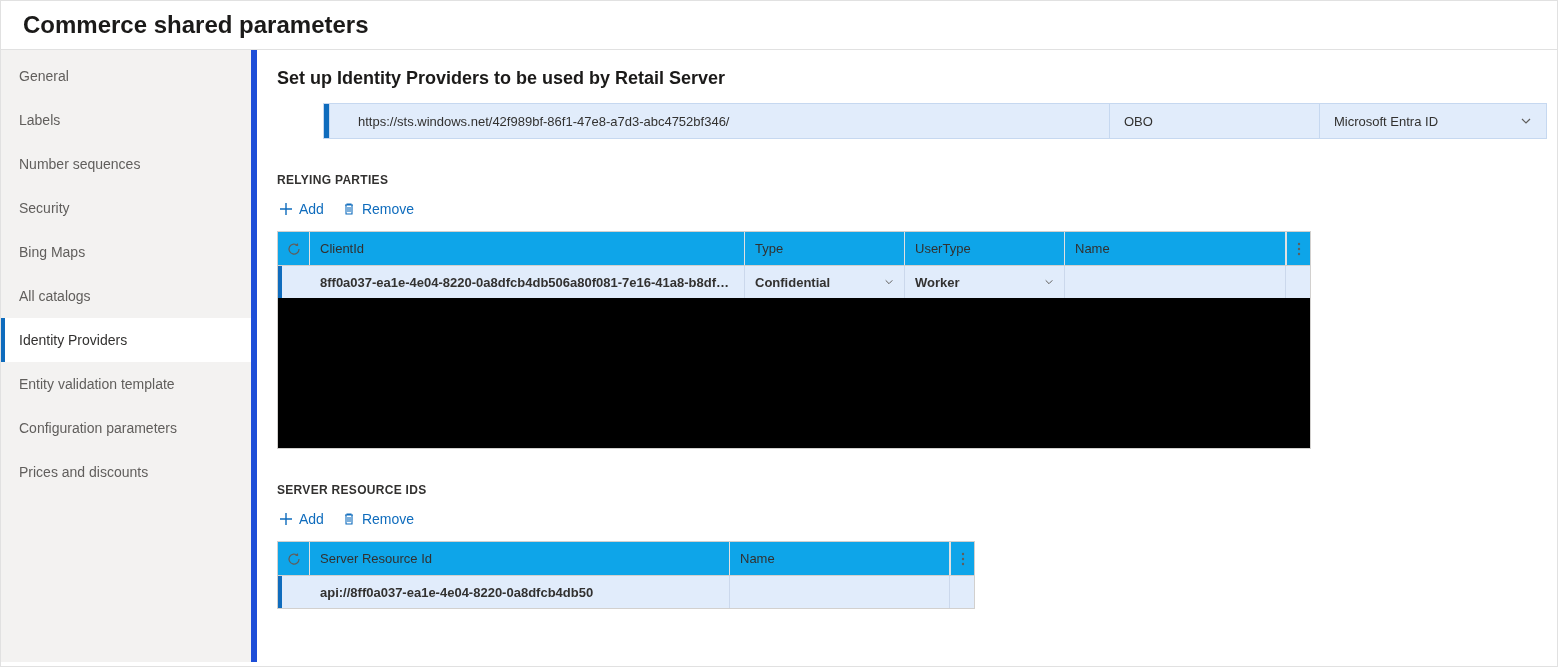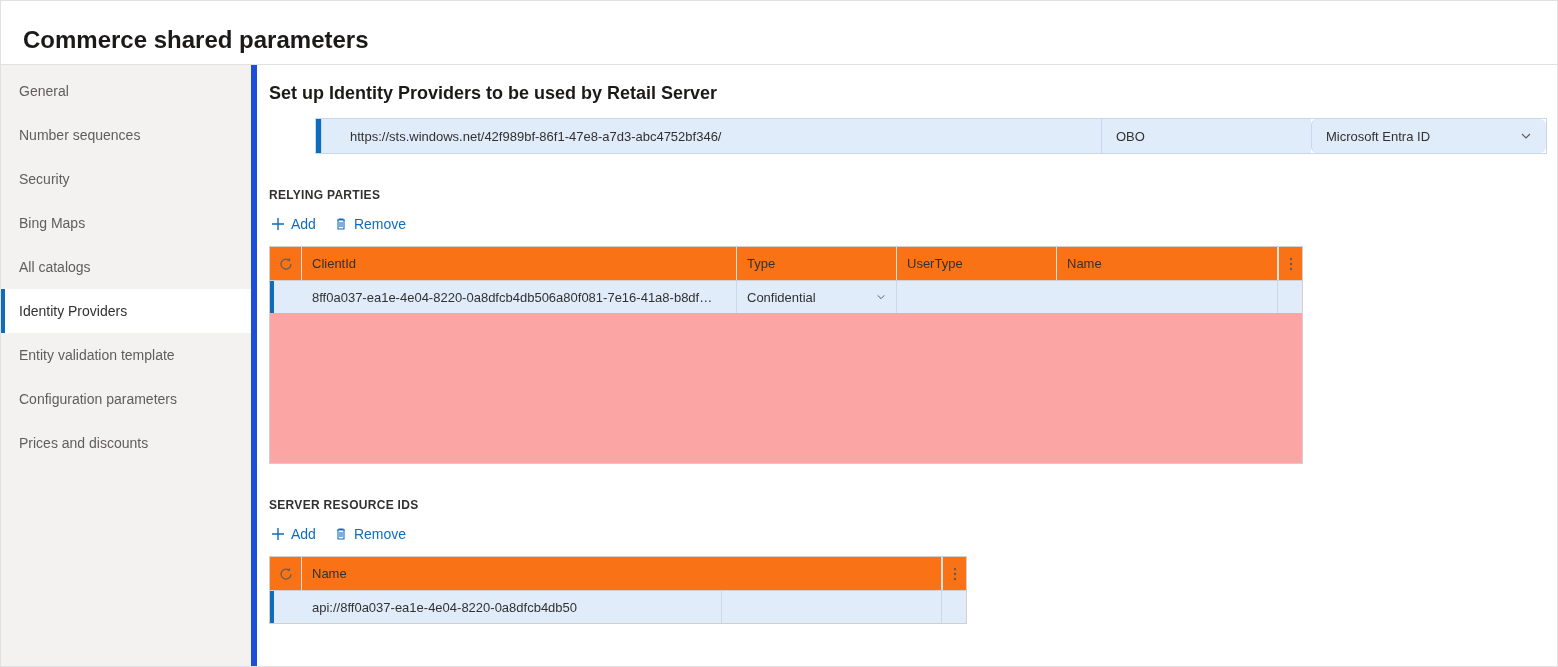--- a/index.html
+++ b/index.html
@@ -9,21 +9,21 @@
     color: #323130;
     background: #ffffff;
     width: 1558px;
     height: 667px;
     border: 1px solid #e1e1e1;
     overflow: hidden;
   }
   .page-title {
     font-size: 24px;
     font-weight: 600;
-    padding: 25px 22px 10px 22px;
+    padding: 10px 22px 10px 22px;
     color: #1b1a19;
   }
   .content-wrap {
     display: flex;
     height: calc(100% - 52px);
     border-top: 1px solid #e1e1e1;
   }
   .sidebar {
     width: 256px;
     background: #f3f2f1;
@@ -37,21 +37,21 @@
     font-size: 14px;
   }
   .sidebar-item.active {
     background: #ffffff;
     color: #323130;
     border-left: 4px solid #0f6cbd;
     padding-left: 14px;
   }
   .main {
     flex: 1;
-    padding: 18px 10px 10px 12px;
+    padding: 18px 10px 10px 20px;
     overflow: auto;
   }
   .section-heading {
     font-size: 18px;
     font-weight: 600;
     margin-bottom: 14px;
     color: #1b1a19;
   }
   
   .idp-row {
@@ -72,21 +72,21 @@
     padding: 8px 14px;
     font-size: 13px;
     color: #323130;
     display: flex;
     align-items: center;
     white-space: nowrap;
     overflow: hidden;
   }
   .idp-cell.issuer { width: 780px; padding-left: 28px; }
   .idp-cell.type { width: 210px; }
-  .idp-cell.name { flex: 1; justify-content: space-between; padding-right: 14px; border-radius: 6px; }
+  .idp-cell.name { flex: 1; justify-content: space-between; padding-right: 14px; }
   .chevron {
     color: #605e5c;
     font-size: 10px;
   }
   
   .subsection-title {
     font-size: 12px;
     font-weight: 700;
     letter-spacing: 0.3px;
     margin: 34px 0 10px 0;
@@ -110,21 +110,21 @@
     display: inline-flex;
     align-items: center;
     justify-content: center;
   }
   
   .grid {
     border: 1px solid #d2d0ce;
   }
   .grid-header {
     display: flex;
-    background: #f97316;
+    background: #0ea5e9;
     border-bottom: 1px solid #d2d0ce;
     height: 34px;
     text-align: center;
   }
   .gh-cell {
     padding: 8px 10px;
     font-size: 13px;
     color: #323130;
     border-right: 1px solid #e1e1e1;
     display: flex;
@@ -139,21 +139,22 @@
   }
   .gh-more {
     width: 24px;
     justify-content: center;
     color: #605e5c;
     cursor: pointer;
     border-left: 1px solid #e1e1e1;
     border-right: none;
   }
   .grid-body {
-    background: #fca5a5;
+    background: #000000;
+    font-weight: bold;
   }
   .grid-row {
     display: flex;
     height: 32px;
   }
   .grid-row.selected {
     background: #e1ecfb;
   }
   .grid-row.selected .gr-lead {
     border-left: 4px solid #0f6cbd;
@@ -195,20 +196,21 @@
 </style>
 </head>
 <body>
 
 <div class="page-title">Commerce shared parameters</div>
 
 <div class="content-wrap">
 
   <nav class="sidebar">
     <div class="sidebar-item"><span>General</span></div>
+    <div class="sidebar-item"><span>Labels</span></div>
     <div class="sidebar-item"><span>Number sequences</span></div>
     <div class="sidebar-item"><span>Security</span></div>
     <div class="sidebar-item"><span>Bing Maps</span></div>
     <div class="sidebar-item"><span>All catalogs</span></div>
     <div class="sidebar-item active"><span>Identity Providers</span></div>
     <div class="sidebar-item"><span>Entity validation template</span></div>
     <div class="sidebar-item"><span>Configuration parameters</span></div>
     <div class="sidebar-item"><span>Prices and discounts</span></div>
   </nav>
 
@@ -284,20 +286,28 @@
               <span style="overflow:hidden;text-overflow:ellipsis;">8ff0a037-ea1e-4e04-8220-0a8dfcb4db506a80f081-7e16-41a8-b8df…</span>
             </div>
           <div class="gr-cell col-type">
             <span>Confidential</span>
             <span class="chev-wrap">
                 <svg width="10" height="10" viewBox="0 0 12 12">
                   <path d="M2 4 L6 8 L10 4" stroke="#605e5c" stroke-width="1.2" fill="none"></path>
                 </svg>
               </span>
           </div>
+          <div class="gr-cell col-usertype">
+            <span>Worker</span>
+            <span class="chev-wrap">
+                <svg width="10" height="10" viewBox="0 0 12 12">
+                  <path d="M2 4 L6 8 L10 4" stroke="#605e5c" stroke-width="1.2" fill="none"></path>
+                </svg>
+              </span>
+          </div>
           <div class="gr-cell col-name">
               <span></span>
             </div>
           <div class="gr-cell" style="width:24px;border-right:none;"></div>
         </div>
         <div class="grid-empty"></div>
       </div>
     </div>
 
     <div class="subsection-title">SERVER RESOURCE IDS</div>
@@ -323,20 +333,21 @@
 
     <div class="grid sr">
       <div class="grid-header">
         <div class="gh-cell gh-refresh">
           <span class="icon-refresh">
             <svg width="14" height="14" viewBox="0 0 14 14">
                 <path d="M12 7 A5 5 0 1 1 10.5 3.5 M10.5 1.5 V3.5 H8.5" stroke="#605e5c" stroke-width="1.2" fill="none"></path>
               </svg>
           </span>
         </div>
+        <div class="gh-cell col-srid">Server Resource Id</div>
         <div class="gh-cell col-name">Name</div>
         <div class="gh-cell gh-more">
           <span class="icon-more">
             <svg width="4" height="14" viewBox="0 0 4 14">
                 <circle cx="2" cy="2" r="1.2" fill="#605e5c"></circle>
                 <circle cx="2" cy="7" r="1.2" fill="#605e5c"></circle>
                 <circle cx="2" cy="12" r="1.2" fill="#605e5c"></circle>
               </svg>
           </span>
         </div>

